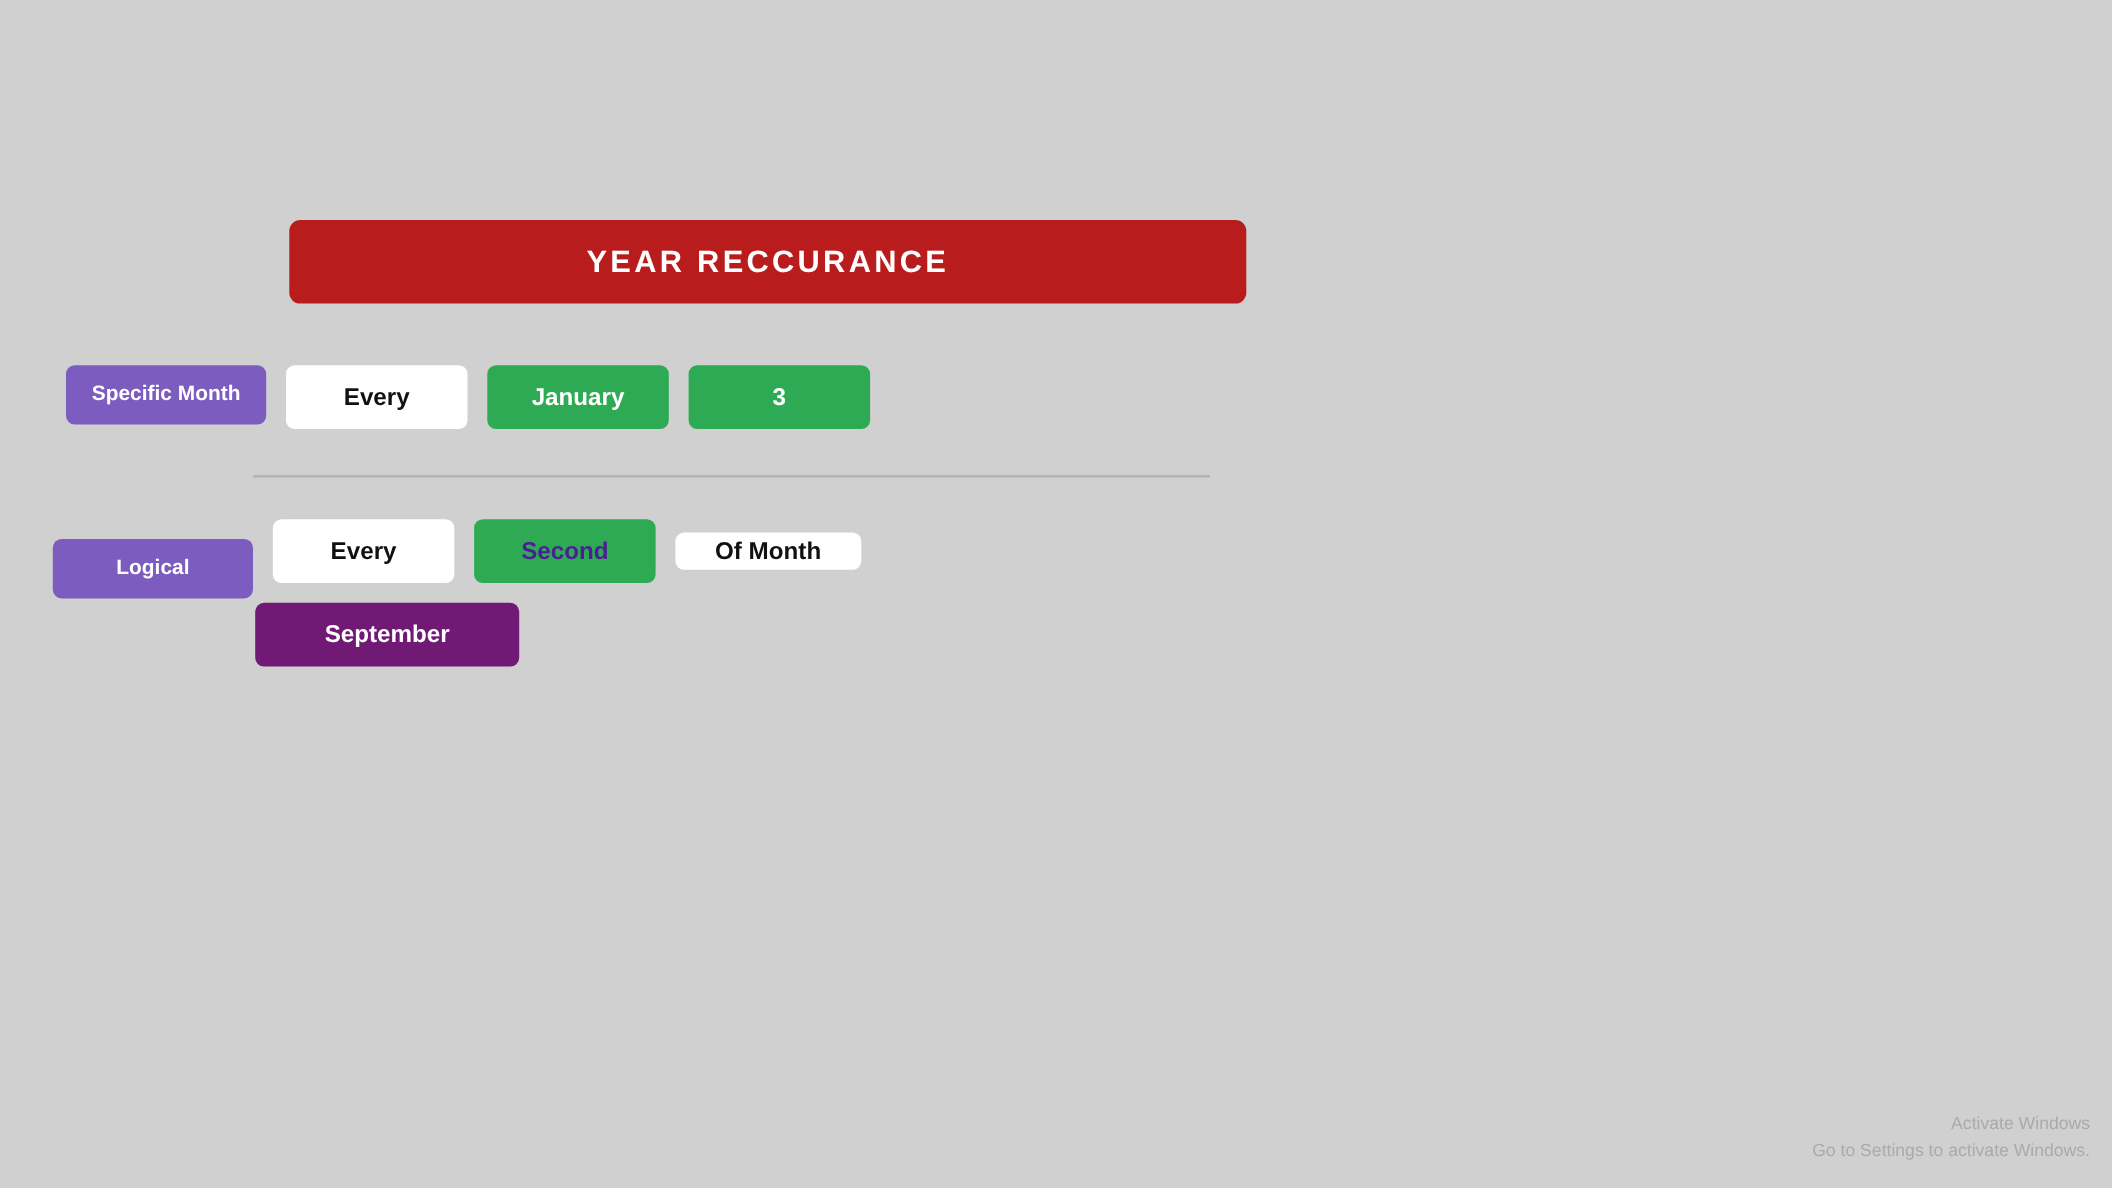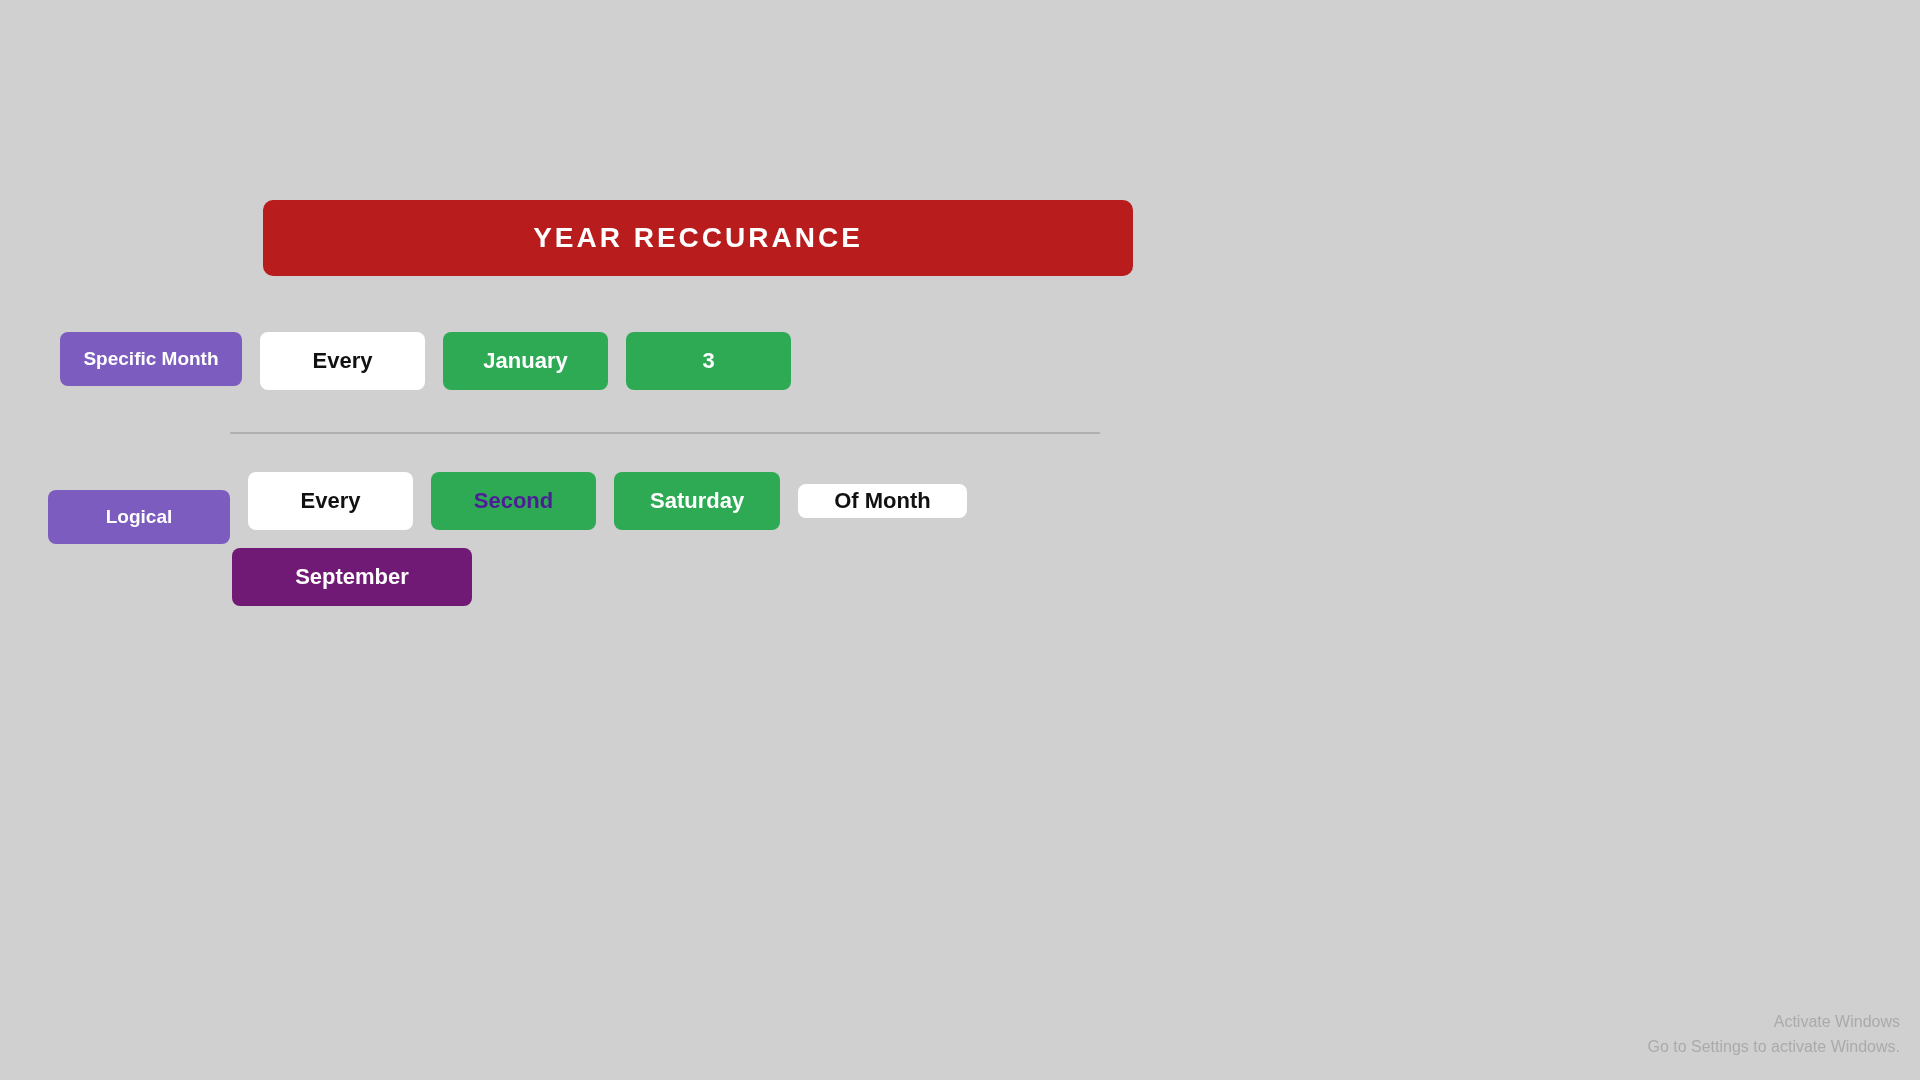--- a/index.html
+++ b/index.html
@@ -46,23 +46,20 @@
 <div style="position:absolute; top:458px; left:48px; display:flex; align-items:center; gap:18px;">
   <div style="background-color:#7c5cbf; color:white; font-size:19px; font-weight:800; border-radius:8px; padding:16px 18px; min-width:182px; text-align:center;margin-top:32px;">
     <span>Logical</span>
   </div>
   <button style="background-color:#ffffff; color:#111; font-size:22px; font-weight:800; border-radius:8px; border:none; padding:16px 36px; min-width:165px; cursor:pointer;">
     <span>Every</span>
   </button>
   <button style="background-color:#2eaa55; color:#4c1d95; font-size:22px; font-weight:800; border-radius:8px; border:none; padding:16px 36px; min-width:165px; cursor:pointer;">
     <span>Second</span>
   </button>
-  <button style="background-color:#2eaa55; color:#fff; font-size:22px; font-weight:800; border-radius:8px; border:none; padding:16px 36px; min-width:165px; cursor:pointer;">
-    <span>Saturday</span>
-  </button>
   <button style="background-color:#ffffff; color:#111; font-size:22px; font-weight:800; border-radius:8px; border:none; padding:4px 36px; min-width:165px; cursor:pointer;">
     <span>Of Month</span>
   </button>
 </div>
 
 <div style="position:absolute; top:548px; left:232px; display:flex; gap:18px;">
   <button style="background-color:#701a75; color:#fff; font-size:22px; font-weight:800; border-radius:8px; border:none; padding:16px 36px; min-width:240px; cursor:pointer;">
     <span>September</span>
   </button>
 </div>

